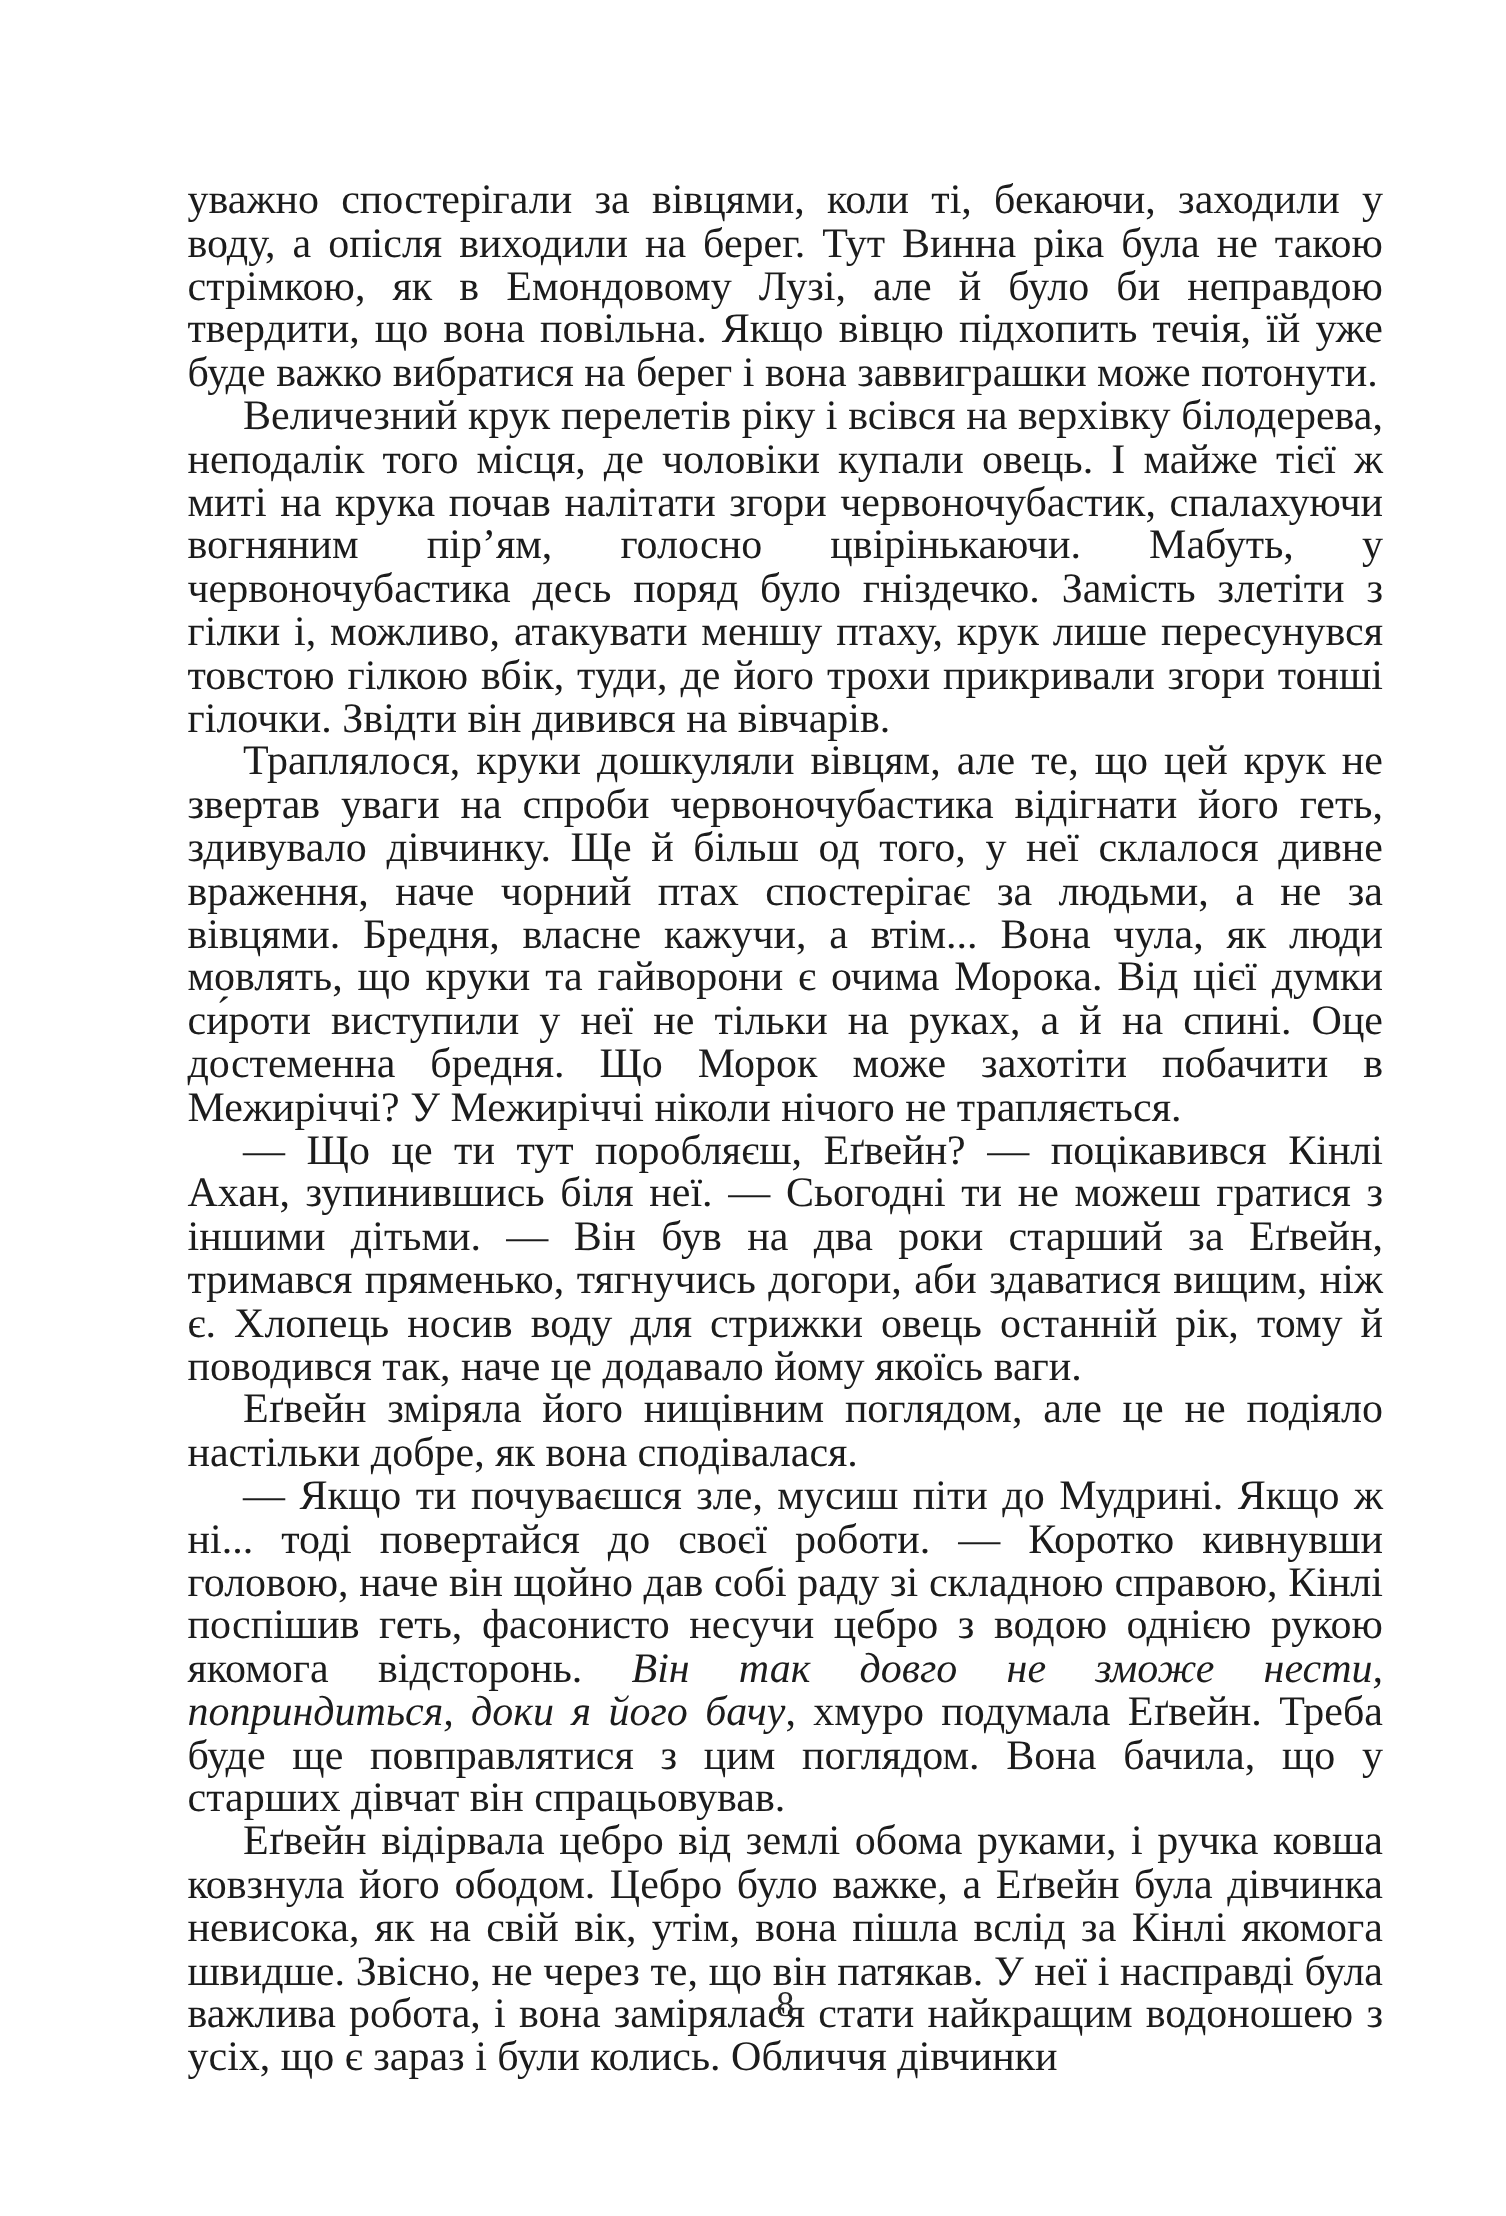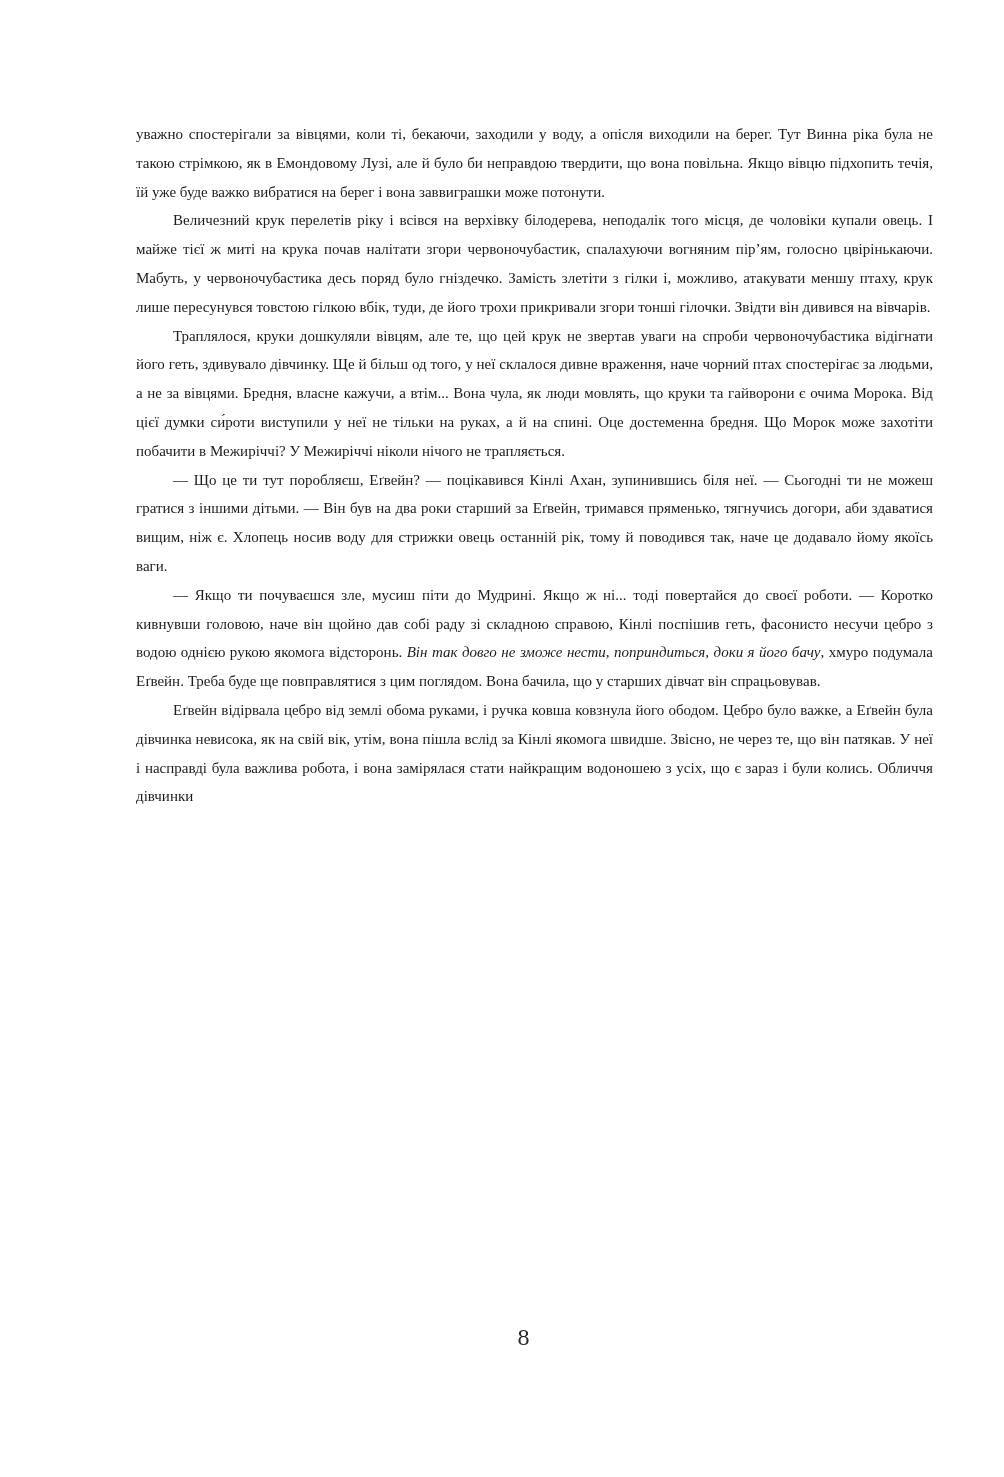--- a/index.html
+++ b/index.html
@@ -11,24 +11,24 @@
     position: relative;
     width: 1004px;
     height: 1477px;
     background: #ffffff;
     overflow: hidden;
     font-family: "Liberation Serif", "DejaVu Serif", serif;
     color: #1c1c1c;
   }
   .text-block {
     position: absolute;
-    left: 136px;
+    left: 125px;
     top: 120px;
     width: 797px;
-    font-size: 15px;
+    font-size: 28px;
     line-height: 28.8px;
     text-align: justify;
     text-justify: inter-word;
   }
   .text-block p.para {
     margin: 0;
     padding: 0;
     text-indent: 37px;
   }
   .text-block p.para.no-indent {
@@ -50,17 +50,18 @@
 </style>
 </head>
 <body>
 
 <div class="page">
   <div class="text-block">
       <p class="para no-indent"><span>уважно спостерігали за вівцями, коли ті, бекаючи, заходили у воду, а опісля виходили на берег. Тут Винна ріка була не такою стрімкою, як в Емондовому Лузі, але й було би неправдою твердити, що вона повільна. Якщо вівцю підхопить течія, їй уже буде важко вибратися на берег і вона заввиграшки може потонути.</span></p>
       <p class="para"><span>Величезний крук перелетів ріку і всівся на верхівку білодерева, неподалік того місця, де чоловіки купали овець. І майже тієї ж миті на крука почав налітати згори червоночубастик, спалахуючи вогняним пір’ям, голосно цвірінькаючи. Мабуть, у червоночубастика десь поряд було гніздечко. Замість злетіти з гілки і, можливо, атакувати меншу птаху, крук лише пересунувся товстою гілкою вбік, туди, де його трохи прикривали згори тонші гілочки. Звідти він дивився на вівчарів.</span></p>
       <p class="para"><span>Траплялося, круки дошкуляли вівцям, але те, що цей крук не звертав уваги на спроби червоночубастика відігнати його геть, здивувало дівчинку. Ще й більш од того, у неї склалося дивне враження, наче чорний птах спостерігає за людьми, а не за вівцями. Бредня, власне кажучи, а втім... Вона чула, як люди мовлять, що круки та гайворони є очима Морока. Від цієї думки си́роти виступили у неї не тільки на руках, а й на спині. Оце достеменна бредня. Що Морок може захотіти побачити в Межиріччі? У Межиріччі ніколи нічого не трапляється.</span></p>
       <p class="para"><span>— Що це ти тут поробляєш, Еґвейн? — поцікавився Кінлі Ахан, зупинившись біля неї. — Сьогодні ти не можеш гратися з іншими дітьми. — Він був на два роки старший за Еґвейн, тримався пряменько, тягнучись догори, аби здаватися вищим, ніж є. Хлопець носив воду для стрижки овець останній рік, тому й поводився так, наче це додавало йому якоїсь ваги.</span></p>
+      <p class="para"><span>Еґвейн зміряла його нищівним поглядом, але це не подіяло настільки добре, як вона сподівалася.</span></p>
       <p class="para"><span>— Якщо ти почуваєшся зле, мусиш піти до Мудрині. Якщо ж ні... тоді повертайся до своєї роботи. — Коротко кивнувши головою, наче він щойно дав собі раду зі складною справою, Кінлі поспішив геть, фасонисто несучи цебро з водою однією рукою якомога відсторонь. </span><em>Він так довго не зможе нести, поприндиться, доки я його бачу</em><span>, хмуро подумала Еґвейн. Треба буде ще повправлятися з цим поглядом. Вона бачила, що у старших дівчат він спрацьовував.</span></p>
       <p class="para"><span>Еґвейн відірвала цебро від землі обома руками, і ручка ковша ковзнула його ободом. Цебро було важке, а Еґвейн була дівчинка невисока, як на свій вік, утім, вона пішла вслід за Кінлі якомога швидше. Звісно, не через те, що він патякав. У неї і насправді була важлива робота, і вона замірялася стати найкращим водоношею з усіх, що є зараз і були колись. Обличчя дівчинки</span></p>
     </div>
   <div class="page-number">8</div>
 </div>
 
 </body></html>

